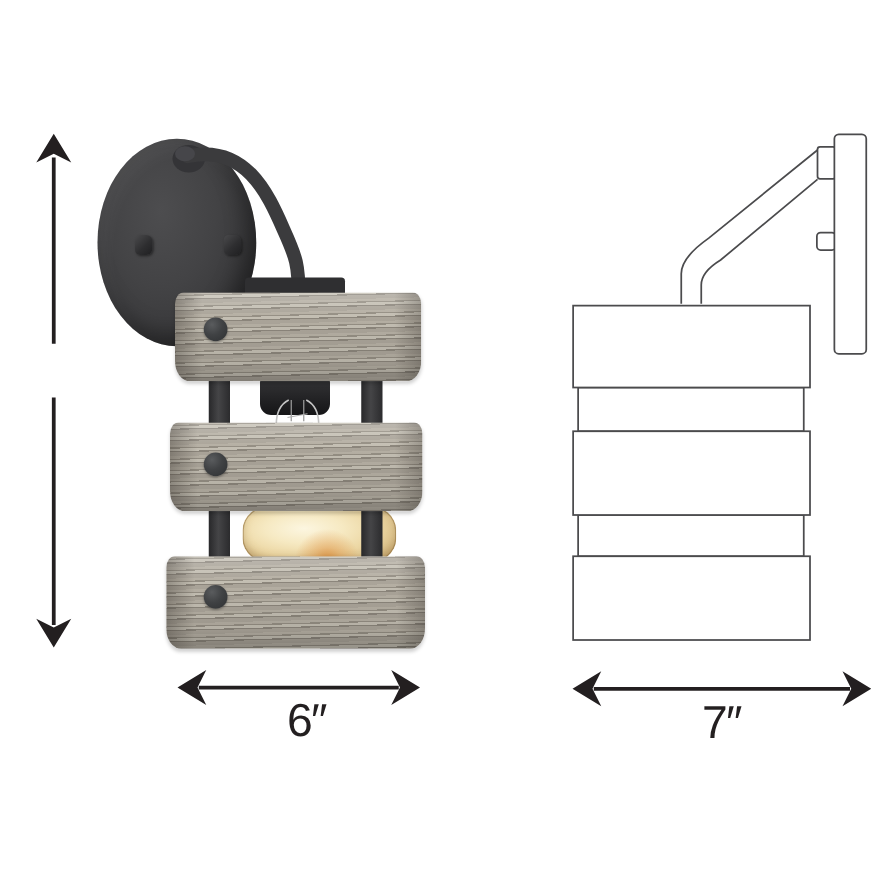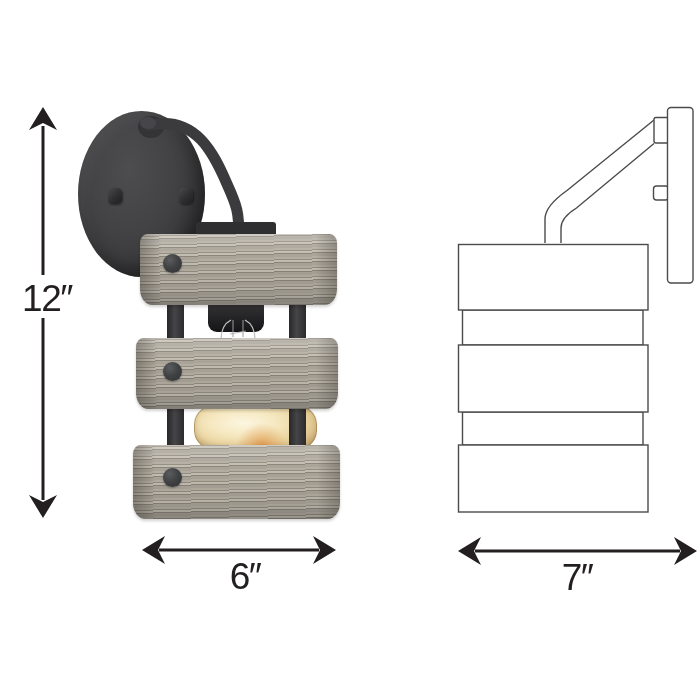--- a/index.html
+++ b/index.html
@@ -156,17 +156,16 @@
       <path d="M697,551 L674,537 L681,551 L674,565 Z"></path>
     </g>
     <g stroke="#231f20" stroke-width="3" fill="none">
       <path d="M43,126 L43,275"></path>
       <path d="M43,318 L43,500"></path>
       <path d="M159,550 L319,550"></path>
       <path d="M475,551 L680,551"></path>
     </g>
   </svg>
 
-  <div class="dim-label label-height">12″</div>
   <div class="dim-label label-front-width">6″</div>
   <div class="dim-label label-side-width">7″</div>
 
 </div>
 
 </body></html>

